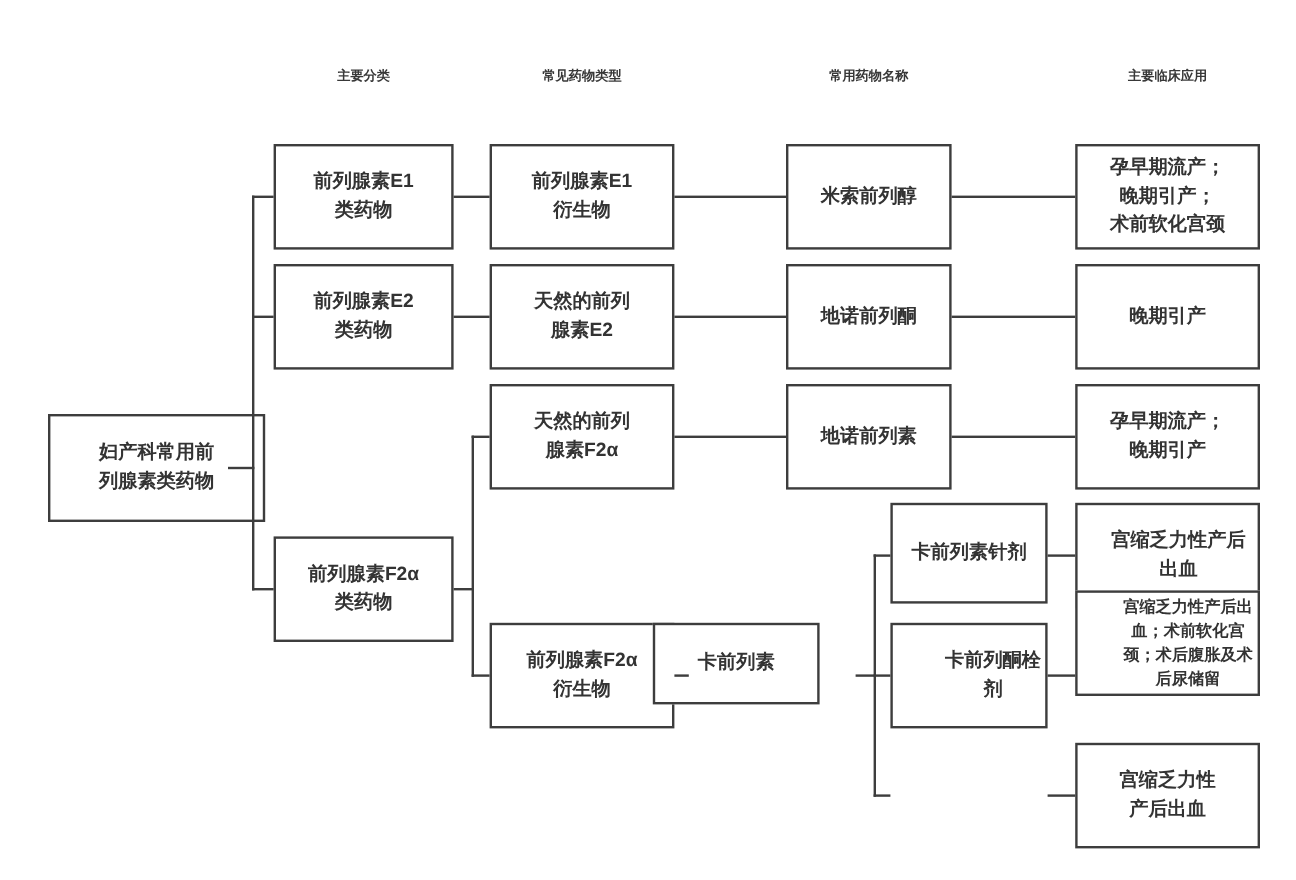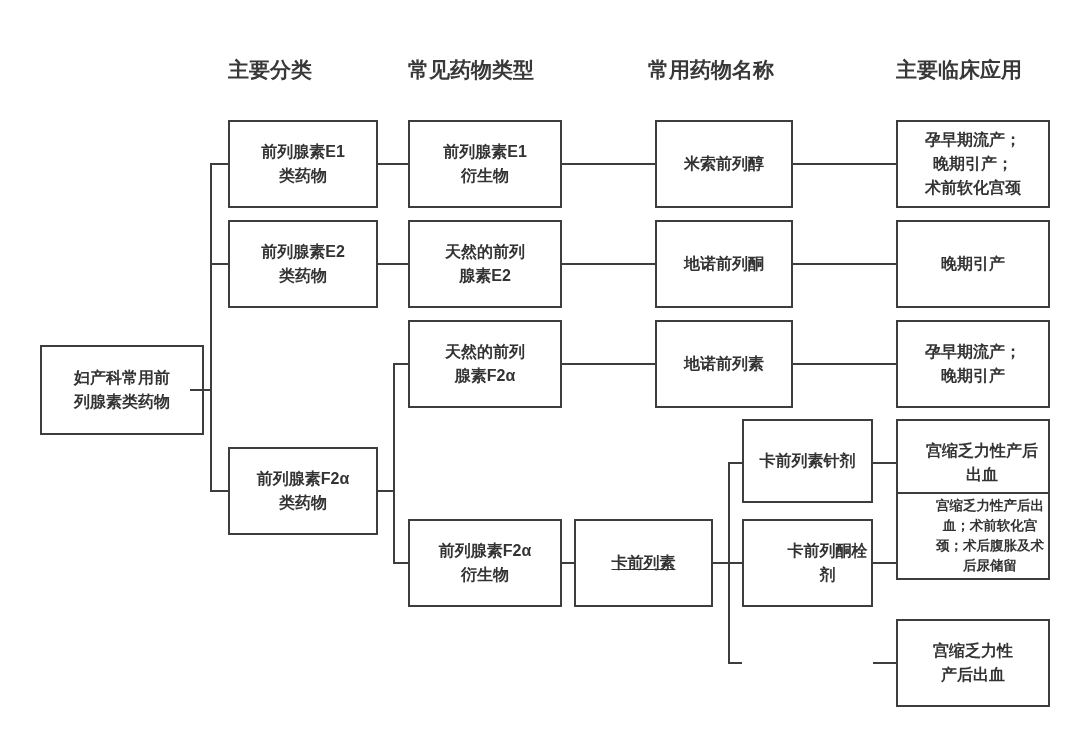--- a/index.html
+++ b/index.html
@@ -11,23 +11,24 @@
     position: relative;
     width: 1080px;
     height: 733px;
     background: #ffffff;
     font-family: "Liberation Sans", "DejaVu Sans", sans-serif;
     color: #333333;
     overflow: hidden;
   }
   .col-header {
     position: absolute;
-    font-size: 21px;
+    font-size: 11px;
     font-weight: bold;
     color: #383838;
+    text-align: center;
     white-space: nowrap;
   }
   .node {
     position: absolute;
     box-sizing: border-box;
     border: 2px solid #3d3d3d;
     background: #ffffff;
     display: flex;
     align-items: center;
     justify-content: center;
@@ -51,21 +52,21 @@
 </head>
 <body>
 
 <div id="canvas">
 
   <div class="col-header" style="left:228px; top:56px; width:150px;">主要分类</div>
   <div class="col-header" style="left:408px; top:56px; width:154px;">常见药物类型</div>
   <div class="col-header" style="left:648px; top:56px; width:152px;">常用药物名称</div>
   <div class="col-header" style="left:896px; top:56px; width:154px;">主要临床应用</div>
 
-  <div class="node" style="left:40px; top:345px; width:164px; height:90px;">妇产科常用前
+  <div class="node" style="left:40px; top:345px; width:181px; height:90px;">妇产科常用前
 列腺素类药物</div>
 
   <div class="node" style="left:228px; top:120px; width:150px; height:88px;">前列腺素E1
 类药物</div>
   <div class="node" style="left:228px; top:220px; width:150px; height:88px;">前列腺素E2
 类药物</div>
   <div class="node" style="left:228px; top:447px; width:150px; height:88px;">前列腺素F2α
 类药物</div>
 
   <div class="node" style="left:408px; top:120px; width:154px; height:88px;">前列腺素E1
@@ -73,21 +74,21 @@
   <div class="node" style="left:408px; top:220px; width:154px; height:88px;">天然的前列
 腺素E2</div>
   <div class="node" style="left:408px; top:320px; width:154px; height:88px;">天然的前列
 腺素F2α</div>
   <div class="node" style="left:408px; top:519px; width:154px; height:88px;">前列腺素F2α
 衍生物</div>
 
   <div class="node" style="left:655px; top:120px; width:138px; height:88px;">米索前列醇</div>
   <div class="node" style="left:655px; top:320px; width:138px; height:88px;">地诺前列素</div>
   <div class="node" style="left:655px; top:220px; width:138px; height:88px;">地诺前列酮</div>
-  <div class="node" style="left:574px; top:519px; width:139px; height:88px;text-decoration:underline;">卡前列素</div>
+  <div class="node" style="left:544px; top:519px; width:139px; height:68px;">卡前列素</div>
 
   <div class="node" style="left:742px; top:419px; width:131px; height:84px;">卡前列素针剂</div>
   <div class="node" style="left:742px; top:519px; width:131px; height:88px;padding-left:42px;">卡前列酮栓剂</div>
 
   <div class="node" style="left:896px; top:120px; width:154px; height:88px;">孕早期流产；
 晚期引产；
 术前软化宫颈</div>
   <div class="node" style="left:896px; top:220px; width:154px; height:88px;">晚期引产</div>
   <div class="node" style="left:896px; top:320px; width:154px; height:88px;">孕早期流产；
 晚期引产</div>

